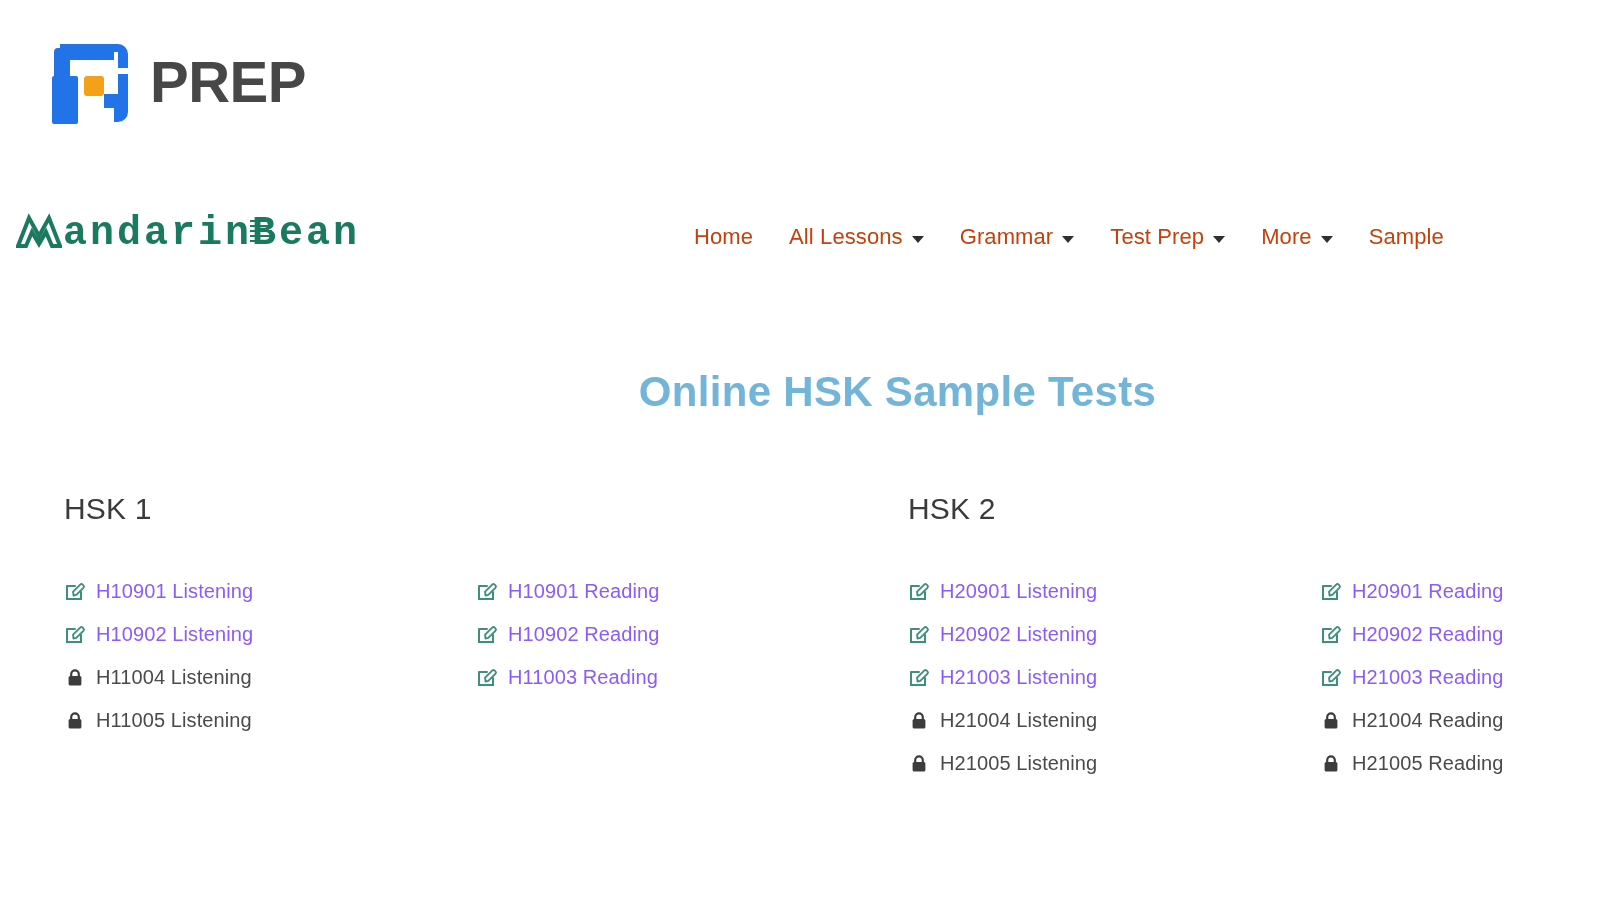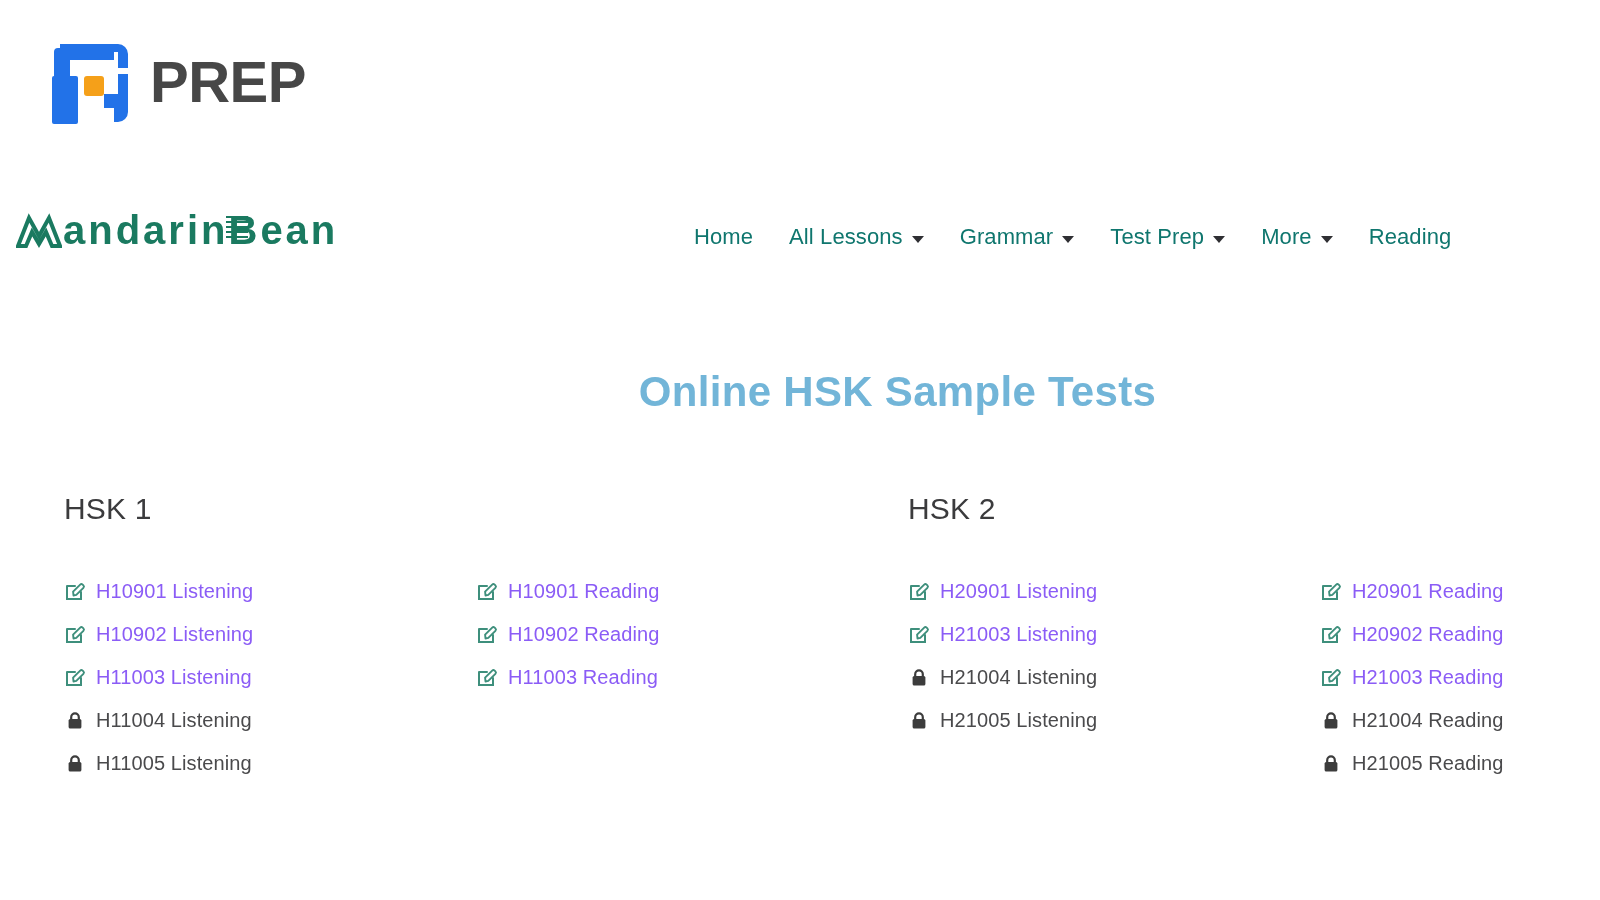--- a/index.html
+++ b/index.html
@@ -41,21 +41,21 @@
   }
   .mb-logo {
     position: absolute;
     left: 16px;
     top: 8px;
     display: flex;
     align-items: baseline;
   }
   .mb-mountain { width: 46px; height: 40px; margin-right: 1px; position: relative; top: 6px; }
   .mb-text {
-    font-family: Liberation Sans, sans-serif;
+    font-family: Liberation Mono, monospace;
     font-weight: bold;
     font-size: 40px;
     letter-spacing: 3px;
     color: #1a7a60;
     line-height: 1;
   }
   .mb-b-wrap { position: relative; display: inline-block; }
   .mb-b-stripes {
     position: absolute;
     left: -2px;
@@ -71,21 +71,21 @@
     top: 18px;
     display: flex;
     align-items: center;
     height: 46px;
   }
   .nav-item {
     display: flex;
     align-items: center;
     gap: 9px;
     font-size: 22px;
-    color: #0f766e;
+    color: #c2410c;
     padding: 0 18px;
     white-space: nowrap;
     cursor: pointer;
     letter-spacing: 0.1px;
   }
   .caret {
     width: 0; height: 0;
     border-left: 6px solid transparent;
     border-right: 6px solid transparent;
     border-top: 7px solid #2f2f33;
@@ -212,21 +212,21 @@
     </div>
     <div class="nav-item">
       <span>Test Prep</span>
       <span class="caret"></span>
     </div>
     <div class="nav-item">
       <span>More</span>
       <span class="caret"></span>
     </div>
     <div class="nav-item">
-      <span>Reading</span>
+      <span>Sample</span>
     </div>
   </nav>
 </header>
 
 <h1 class="page-title">Online HSK Sample Tests</h1>
 
 <section class="tests-area">
 
   <div class="group group-hsk1">
     <div class="group-title">HSK 1</div>
@@ -244,29 +244,20 @@
         </div>
         <div class="test-row available row-avail">
           <span class="icon-box">
             <svg width="22" height="22" viewBox="0 0 22 22">
                 <path d="M3 5h8M3 5v13h14v-7" fill="none" stroke="#3e8f7c" stroke-width="2" stroke-linecap="round"></path>
                 <path d="M9.5 14.5l2.8-.6 7.1-7.1a1.7 1.7 0 0 0 0-2.4l-.8-.8a1.7 1.7 0 0 0-2.4 0l-7.1 7.1z" fill="none" stroke="#3e8f7c" stroke-width="1.9" stroke-linejoin="round"></path>
               </svg>
           </span>
           <span class="label">H10902 Listening</span>
         </div>
-        <div class="test-row available row-avail">
-          <span class="icon-box">
-            <svg width="22" height="22" viewBox="0 0 22 22">
-                <path d="M3 5h8M3 5v13h14v-7" fill="none" stroke="#3e8f7c" stroke-width="2" stroke-linecap="round"></path>
-                <path d="M9.5 14.5l2.8-.6 7.1-7.1a1.7 1.7 0 0 0 0-2.4l-.8-.8a1.7 1.7 0 0 0-2.4 0l-7.1 7.1z" fill="none" stroke="#3e8f7c" stroke-width="1.9" stroke-linejoin="round"></path>
-              </svg>
-          </span>
-          <span class="label">H11003 Listening</span>
-        </div>
         <div class="test-row locked row-lock">
           <span class="icon-box">
             <svg width="22" height="22" viewBox="0 0 22 22">
                 <path d="M7.2 9V7.2a3.8 3.8 0 0 1 7.6 0V9" fill="none" stroke="#3c3c3c" stroke-width="2.2"></path>
                 <rect x="4.6" y="9" width="12.8" height="9.6" rx="1.6" fill="#3c3c3c"></rect>
               </svg>
           </span>
           <span class="label">H11004 Listening</span>
         </div>
         <div class="test-row locked row-lock">
@@ -327,20 +318,29 @@
           </span>
           <span class="label">H20901 Listening</span>
         </div>
         <div class="test-row available row-avail">
           <span class="icon-box">
             <svg width="22" height="22" viewBox="0 0 22 22">
                 <path d="M3 5h8M3 5v13h14v-7" fill="none" stroke="#3e8f7c" stroke-width="2" stroke-linecap="round"></path>
                 <path d="M9.5 14.5l2.8-.6 7.1-7.1a1.7 1.7 0 0 0 0-2.4l-.8-.8a1.7 1.7 0 0 0-2.4 0l-7.1 7.1z" fill="none" stroke="#3e8f7c" stroke-width="1.9" stroke-linejoin="round"></path>
               </svg>
           </span>
+          <span class="label">H20902 Listening</span>
+        </div>
+        <div class="test-row available row-avail">
+          <span class="icon-box">
+            <svg width="22" height="22" viewBox="0 0 22 22">
+                <path d="M3 5h8M3 5v13h14v-7" fill="none" stroke="#3e8f7c" stroke-width="2" stroke-linecap="round"></path>
+                <path d="M9.5 14.5l2.8-.6 7.1-7.1a1.7 1.7 0 0 0 0-2.4l-.8-.8a1.7 1.7 0 0 0-2.4 0l-7.1 7.1z" fill="none" stroke="#3e8f7c" stroke-width="1.9" stroke-linejoin="round"></path>
+              </svg>
+          </span>
           <span class="label">H21003 Listening</span>
         </div>
         <div class="test-row locked row-lock">
           <span class="icon-box">
             <svg width="22" height="22" viewBox="0 0 22 22">
                 <path d="M7.2 9V7.2a3.8 3.8 0 0 1 7.6 0V9" fill="none" stroke="#3c3c3c" stroke-width="2.2"></path>
                 <rect x="4.6" y="9" width="12.8" height="9.6" rx="1.6" fill="#3c3c3c"></rect>
               </svg>
           </span>
           <span class="label">H21004 Listening</span>

